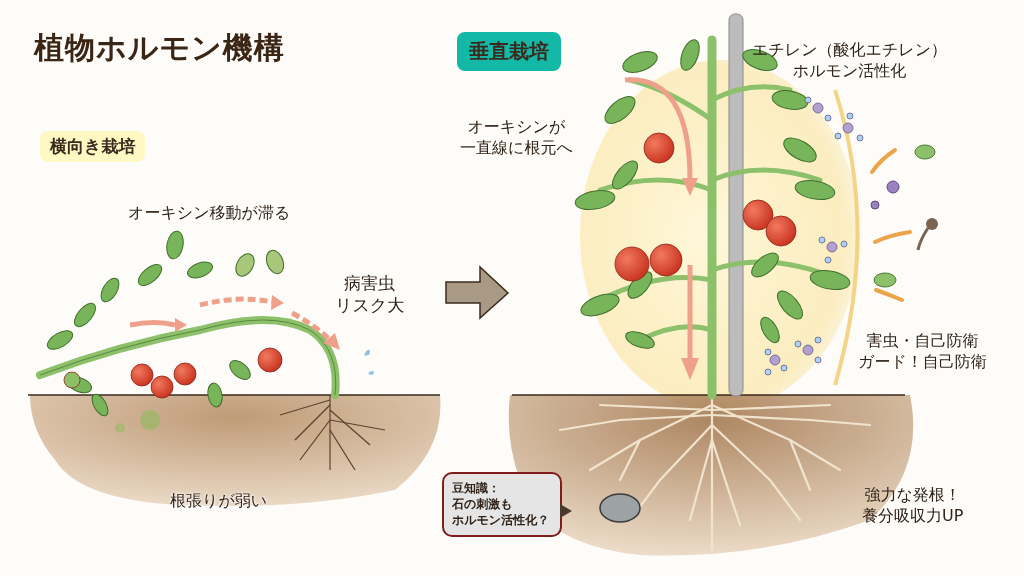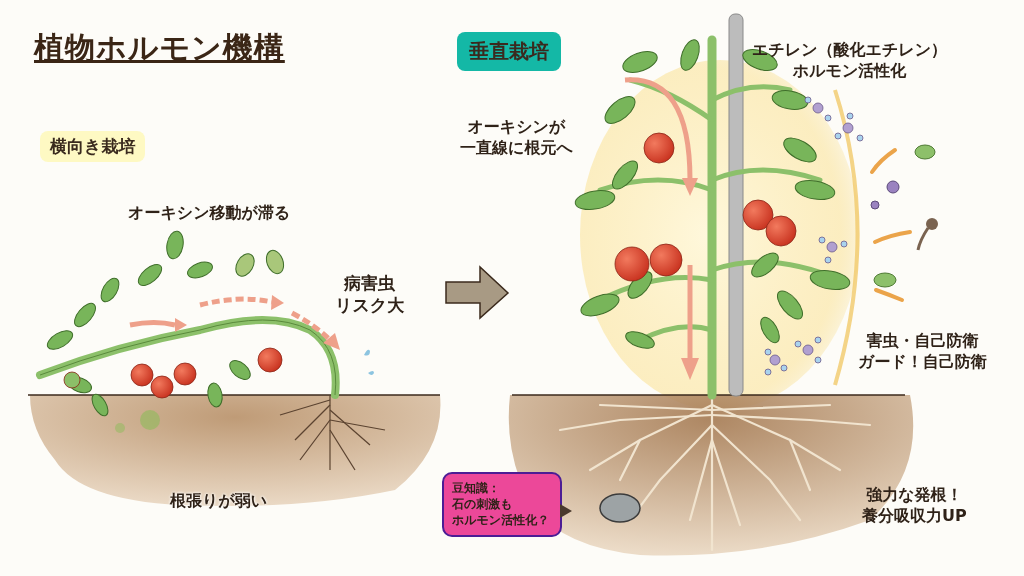--- a/index.html
+++ b/index.html
@@ -1,31 +1,31 @@
 <!DOCTYPE html>
 <html><head>
 <meta charset="utf-8">
 <style>
   * { box-sizing: border-box; margin: 0; padding: 0; }
   html, body { width: 1024px; height: 576px; overflow: hidden; background: #fdfcf8; }
   body { position: relative; font-family: "DejaVu Sans", "Liberation Sans", sans-serif; color: #3a2a1e; }
   .abs { position: absolute; }
-  .title { left: 34px; top: 28px; font-size: 30px; font-weight: bold; color: #3b2616; letter-spacing: 1px; text-decoration: underline; }
+  .title { left: 34px; top: 28px; font-size: 30px; font-weight: bold; color: #3b2616; letter-spacing: 1px; }
   .tag { padding: 4px 10px; border-radius: 8px; font-weight: bold; color: #3a2a1e; }
   .tag-side { left: 40px; top: 131px; background: #fef9c3; font-size: 17px; }
   .tag-vert { left: 457px; top: 32px; background: #14b8a6; font-size: 20px; padding: 6px 12px; }
-  .label { font-weight: bold; font-size: 17px; line-height: 1.3; color: #2f2218; text-align: center; }
+  .label { font-weight: normal; font-size: 17px; line-height: 1.3; color: #2f2218; text-align: center; }
   .lbl-stall { left: 128px; top: 203px; font-size: 16px; }
   .lbl-pest { left: 335px; top: 272px; font-size: 17px; }
   .lbl-root-weak { left: 170px; top: 465px; font-size: 16px; text-shadow: 0 0 3px #fff, 0 0 3px #fff; margin-top: 26px; }
   .lbl-auxin { left: 460px; top: 117px; font-size: 16px; }
   .lbl-ethylene { left: 752px; top: 40px; font-size: 16px; }
   .lbl-guard { left: 858px; top: 331px; font-size: 16px; }
   .lbl-strong { left: 862px; top: 485px; font-size: 16px; text-align: center; }
-  .bubble { left: 442px; top: 472px; width: 120px; padding: 6px 8px; border: 2px solid #4c1d95; border-radius: 10px; background: #ec4899; font-size: 12px; font-weight: bold; line-height: 1.35; text-align: left; color: #2f2218; }
+  .bubble { left: 442px; top: 472px; width: 120px; padding: 6px 8px; border: 2px solid #7f1d1d; border-radius: 10px; background: #e5e5e5; font-size: 12px; font-weight: bold; line-height: 1.35; text-align: left; color: #2f2218; }
   .bubble::after { content: ""; position: absolute; right: -12px; top: 30px; border-left: 12px solid #4a3a2e; border-top: 7px solid transparent; border-bottom: 7px solid transparent; }
   .bubble-line { display: block; }
   svg { position: absolute; left: 0; top: 0; }
 </style>
 </head>
 <body>
 
 <svg width="1024" height="576" viewBox="0 0 1024 576">
   <defs>
     <radialGradient id="glow" cx="0.45" cy="0.5" r="0.6">

